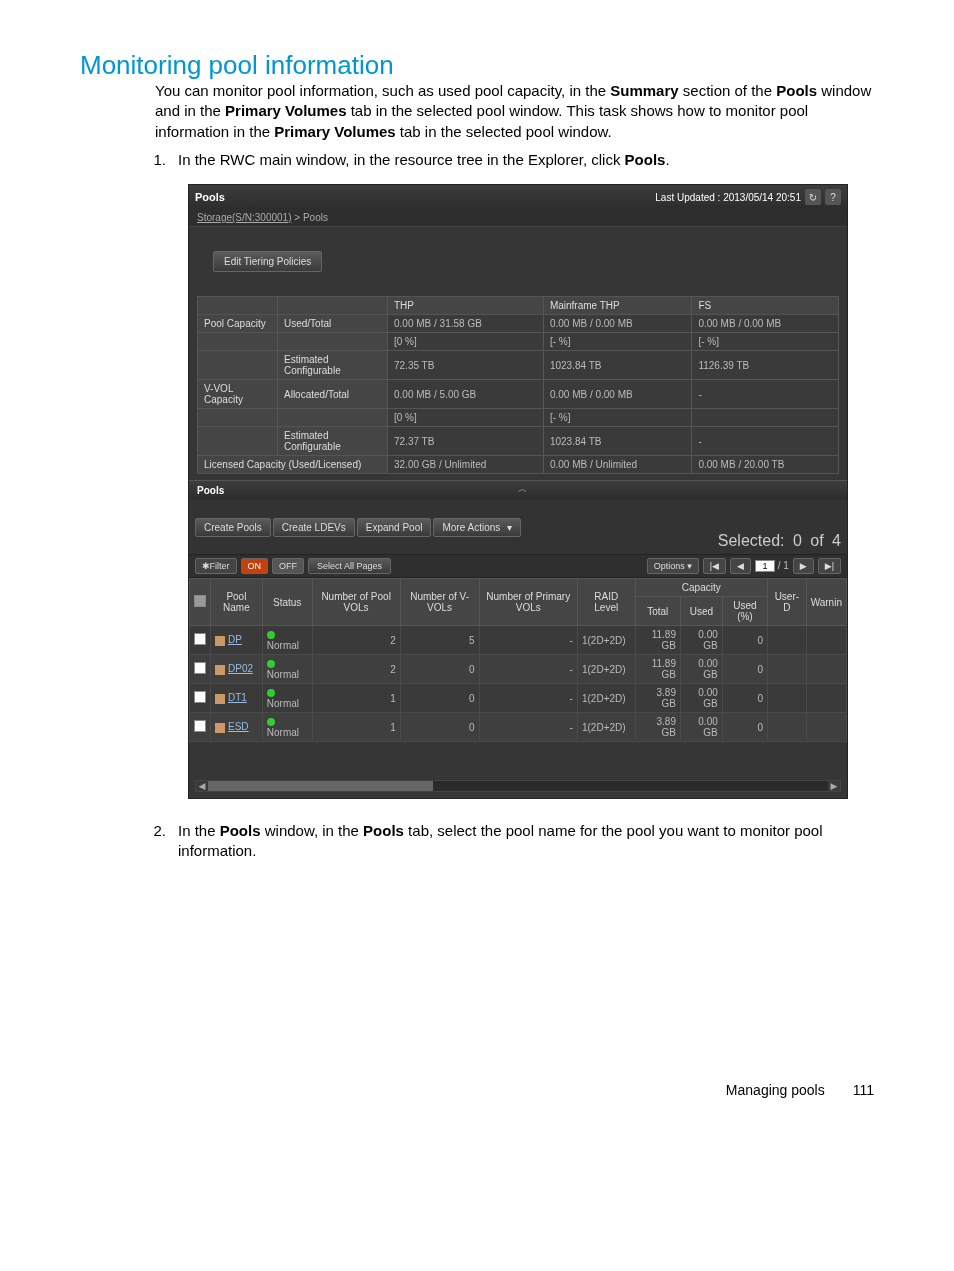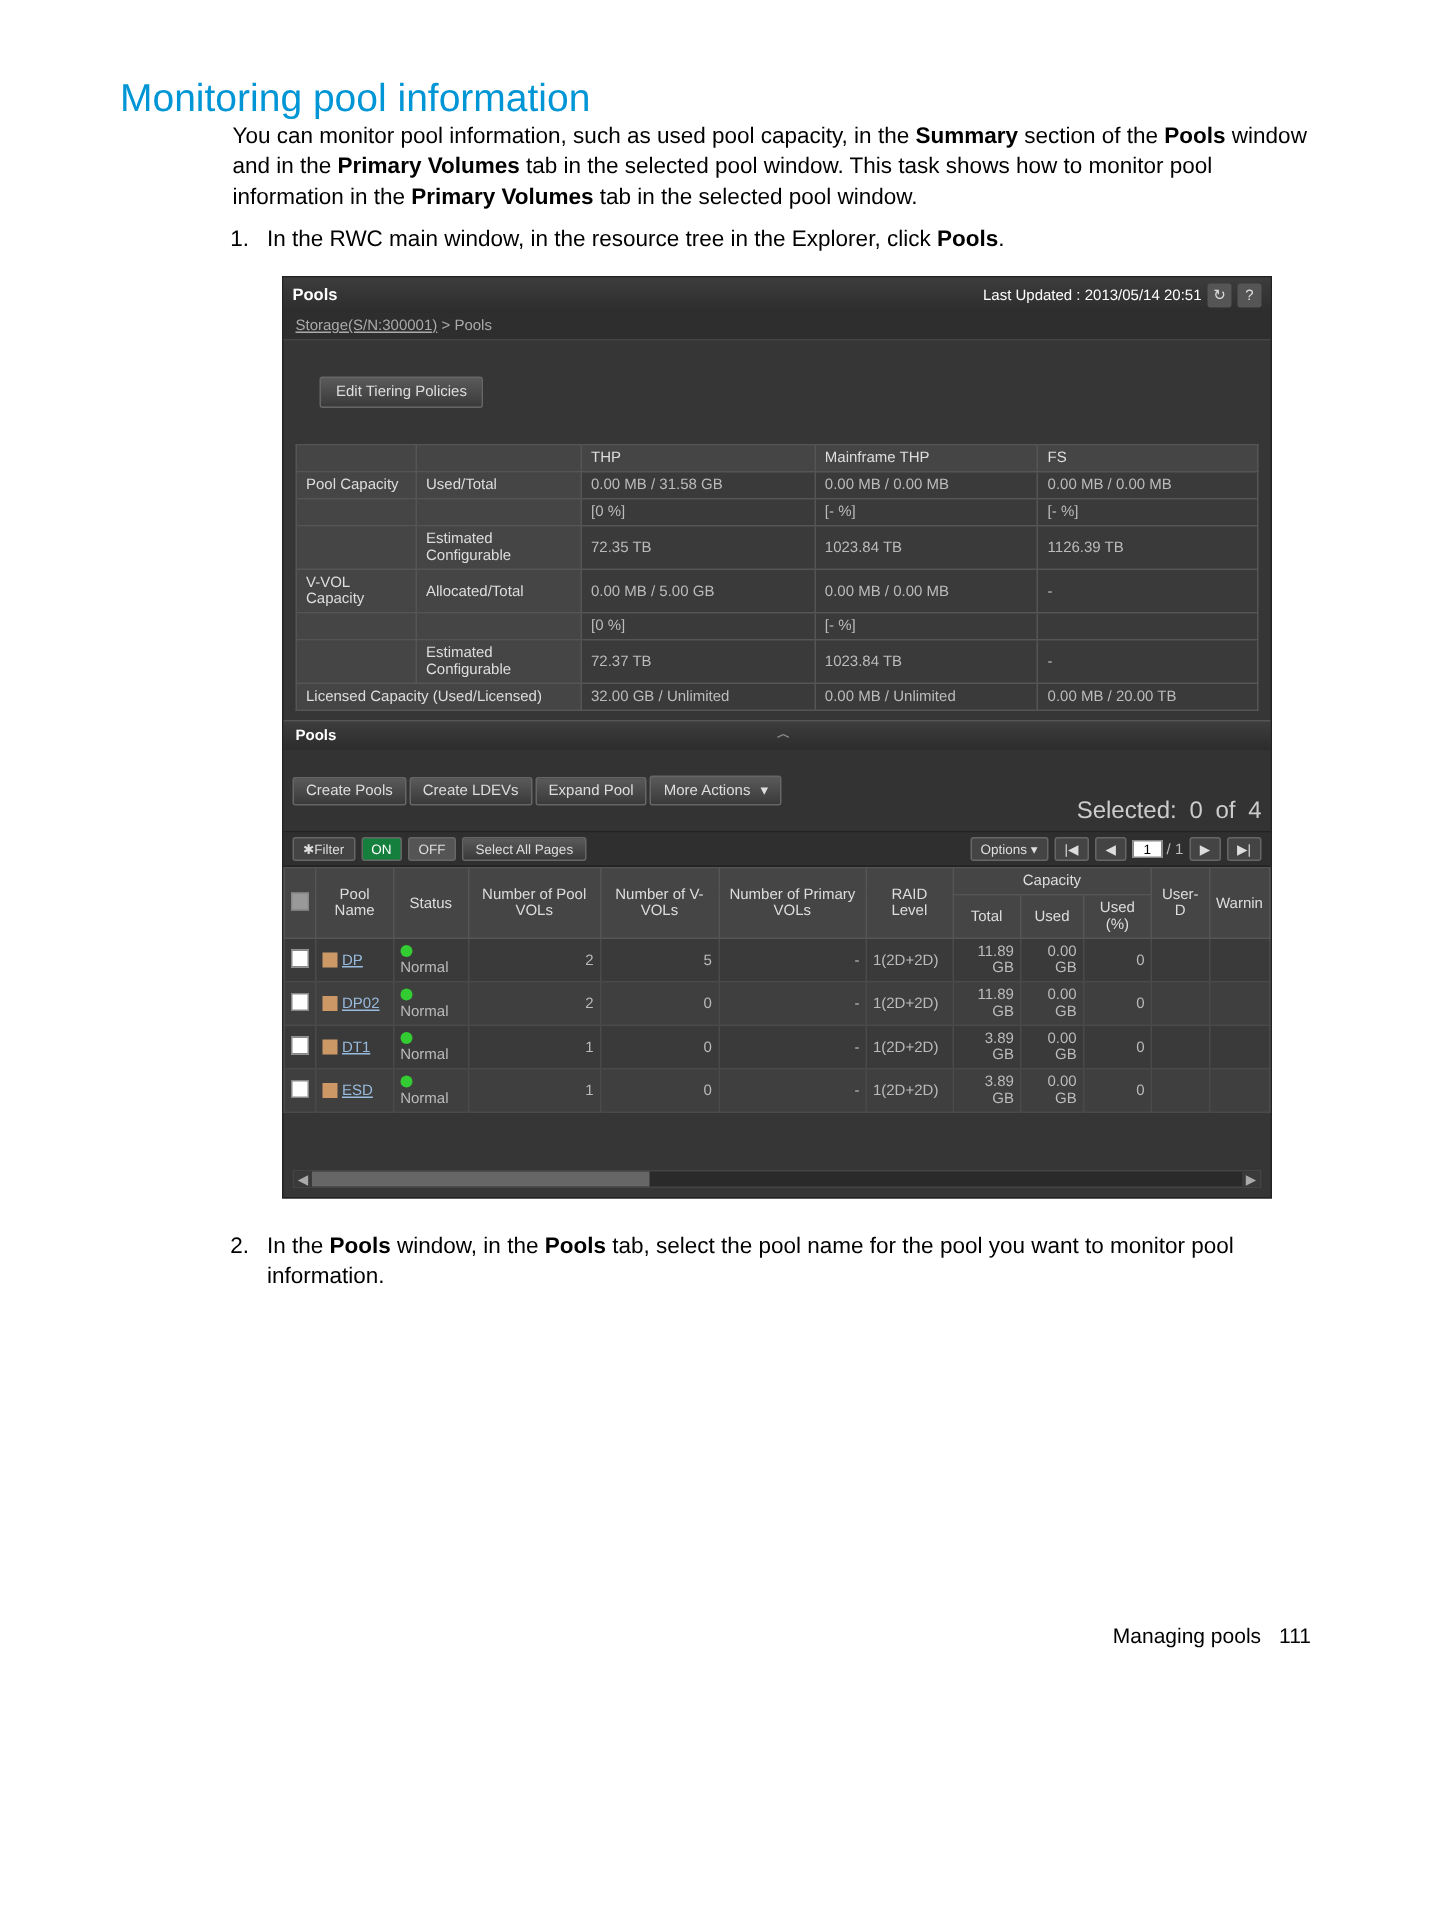--- a/index.html
+++ b/index.html
@@ -88,21 +88,21 @@
   .toolbar .spacer{ flex:1;}
   .toolbar .sel{ color:#ccc; font-size:16px;margin-top:28px;}
   .toolbar2{
     display:flex; align-items:center; gap:4px; padding:3px 6px;
     background:#2f2f2f; border-bottom:1px solid #222;
   }
   .toolbar2 .tbtn{
     padding:2px 6px; background:#444; border:1px solid #666; color:#ddd;
     font-size:9px; border-radius:2px;
   }
-  .toolbar2 .tbtn.on{ background:#15803d; color:#fff;}
+  .toolbar2 .tbtn.on{ background:#c2410c; color:#fff;}
   .toolbar2 .tbtn.off{ background:#555;}
   .toolbar2 .sap{ padding:2px 8px; background:linear-gradient(#5a5a5a,#3a3a3a); border:1px solid #666; color:#ddd; font-size:9px; border-radius:2px;}
   .toolbar2 .spacer{flex:1;}
   .toolbar2 .pg input{ width:20px; background:#fff; border:1px solid #888; font-size:9px; text-align:center;}
   table.data{
     width:100%; border-collapse:collapse; background:#3a3a3a;
   }
   table.data th{
     background:#454545; border:1px solid #555; padding:3px 4px; font-weight:normal;
     color:#ddd; font-size:10px;
@@ -130,21 +130,21 @@
   }
   .scroll-arrow{
     position:absolute; top:0; height:100%; width:12px; background:#3a3a3a;
     color:#aaa; font-size:9px; display:flex; align-items:center; justify-content:center;
   }
   .scroll-arrow.right{ right:0;}
   .chk{ width:12px; height:12px; border:1px solid #888; background:#fff; display:inline-block;}
   .chk.hdr-chk{ background:#999;}
   .footer {
     display:flex; justify-content:flex-end; align-items:center;
-    gap:12px; margin-top:220px; font-size:14px;
+    gap:28px; margin-top:220px; font-size:14px;
   }
 </style>
 </head>
 <body>
 
 <h2 class="heading">Monitoring pool information</h2>
 
 <p class="intro">
   <span>You can monitor pool information, such as used pool capacity, in the </span><b>Summary</b><span> section of the </span><b>Pools</b><span> window and in the </span><b>Primary Volumes</b><span> tab in the selected pool window. This task shows how to monitor pool information in the </span><b>Primary Volumes</b><span> tab in the selected pool window.</span>
 </p>

